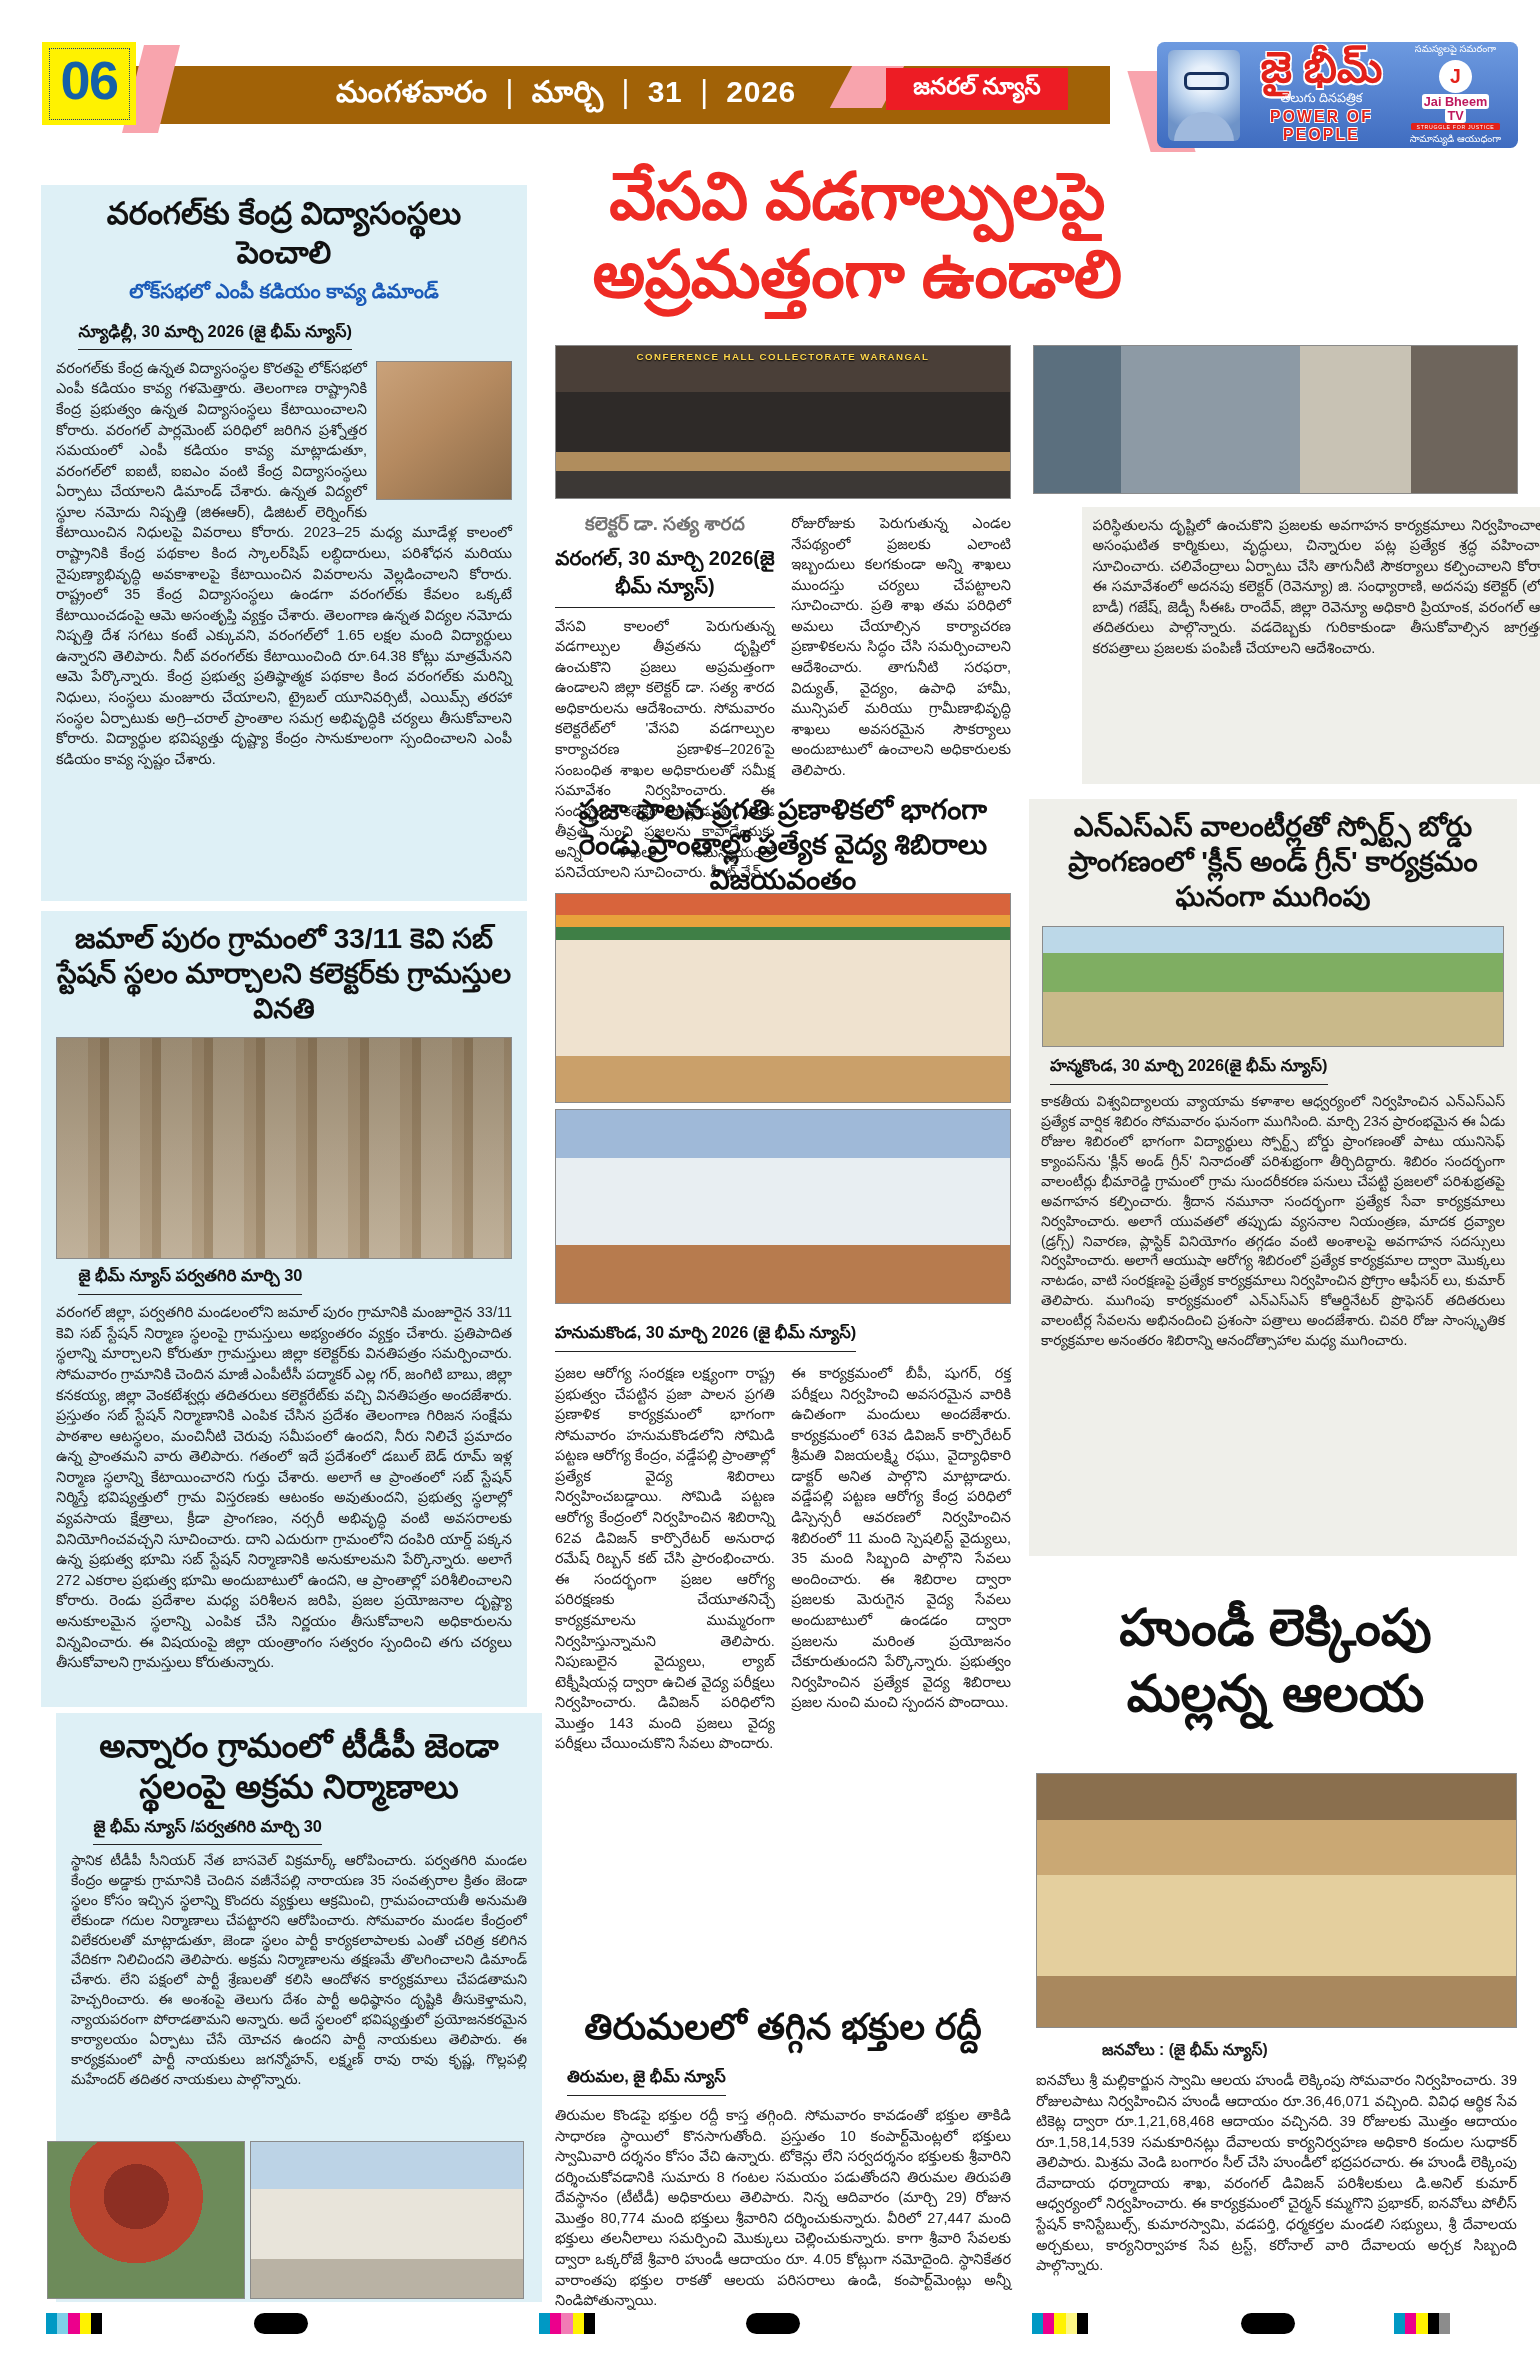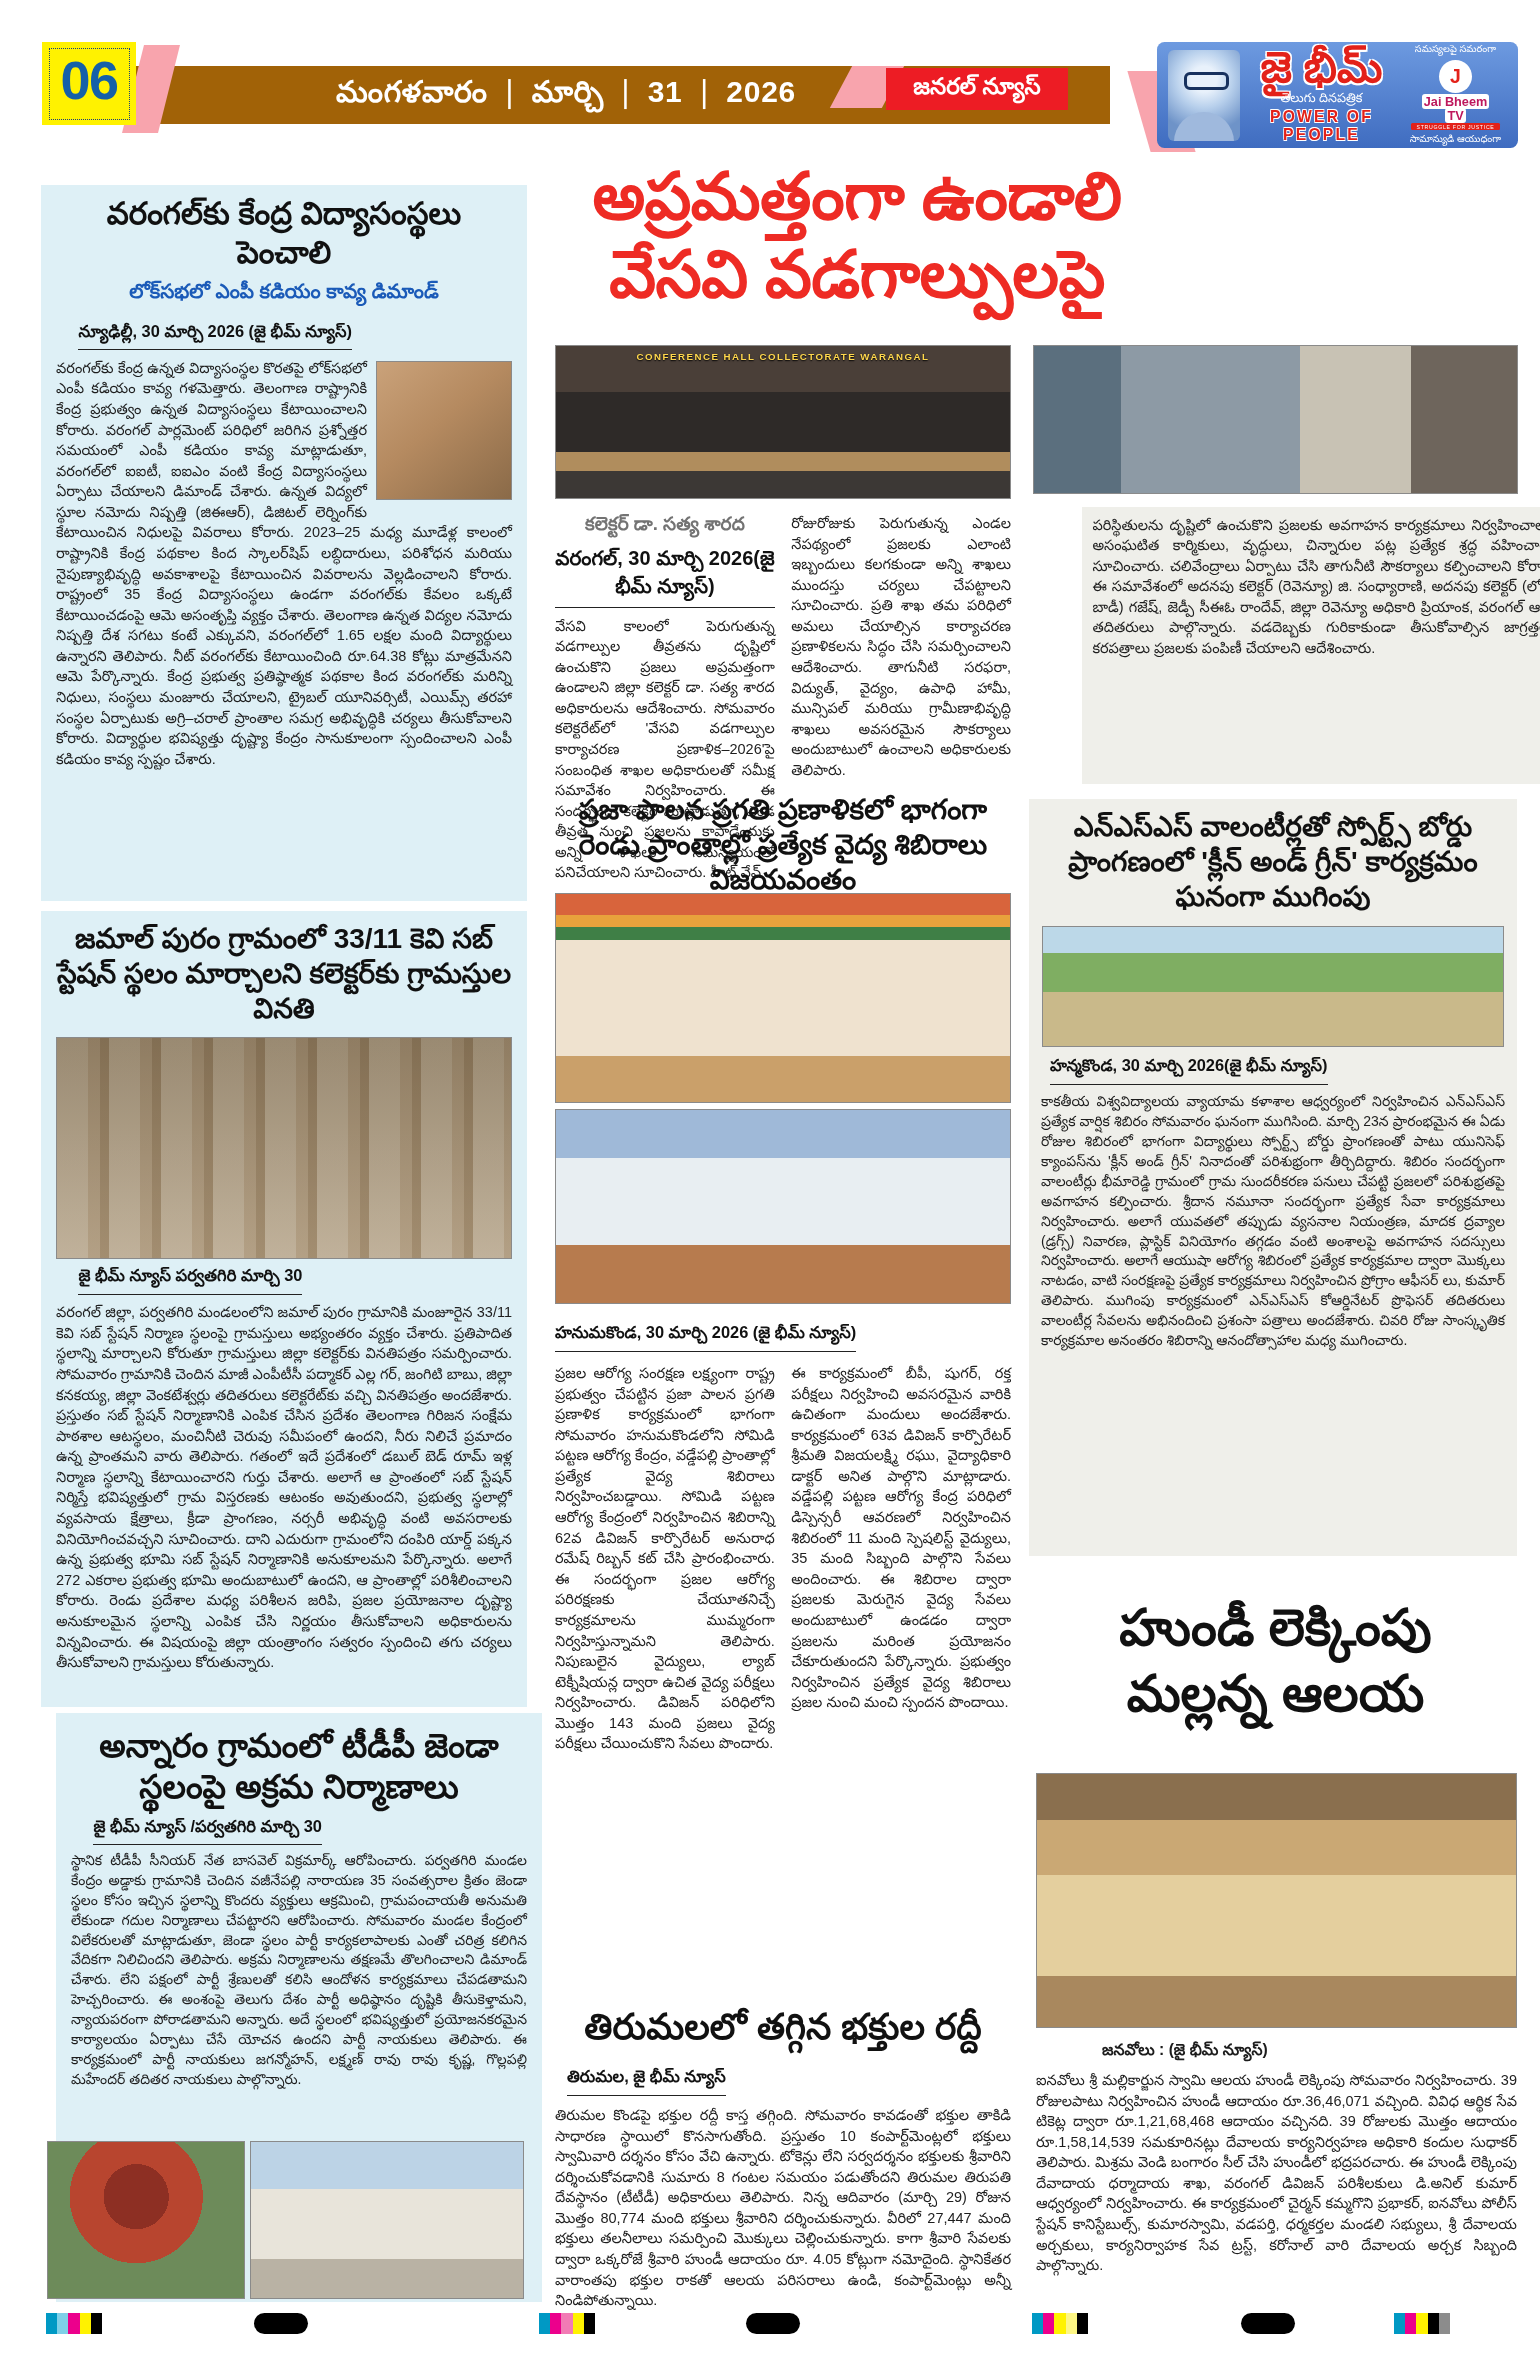--- a/index.html
+++ b/index.html
@@ -95,22 +95,22 @@
       <div class="jb-circle">J</div>
       <span class="jb-text">Jai Bheem</span>
       <span class="jb-text">TV</span>
       <div class="jb-sub">STRUGGLE FOR JUSTICE</div>
     </div>
     <div>సామాన్యుడి ఆయుధంగా</div>
   </div>
 </div>
 
 <div class="abs mainhead">
+  <div>వేసవి వడగాల్పులపై</div>
   <div>అప్రమత్తంగా ఉండాలి</div>
-  <div>వేసవి వడగాల్పులపై</div>
 </div>
 
 <div class="abs panel-blue" style="left:41px;top:185px;width:486px;height:716px;padding:10.4px 15px;box-sizing:border-box;">
   <div class="hl" style="font-size:31px;">వరంగల్‌కు కేంద్ర విద్యాసంస్థలు పెంచాలి</div>
   <div class="subhead" style="font-size:20px;margin-top:7.5px;">లోక్‌సభలో ఎంపీ కడియం కావ్య డిమాండ్</div>
   <div style="margin:13.4px 0 7.5px 22.4px;">
     <span class="dateline">న్యూఢిల్లీ, 30 మార్చి 2026 (జై భీమ్ న్యూస్)</span>
   </div>
   <div class="ph" style="position:relative;float:right;width:136px;height:139px;margin:3px 0 6px 9px;
        background:linear-gradient(140deg,#caa27a 0%,#b58a60 45%,#8a6a48 100%);"></div>

